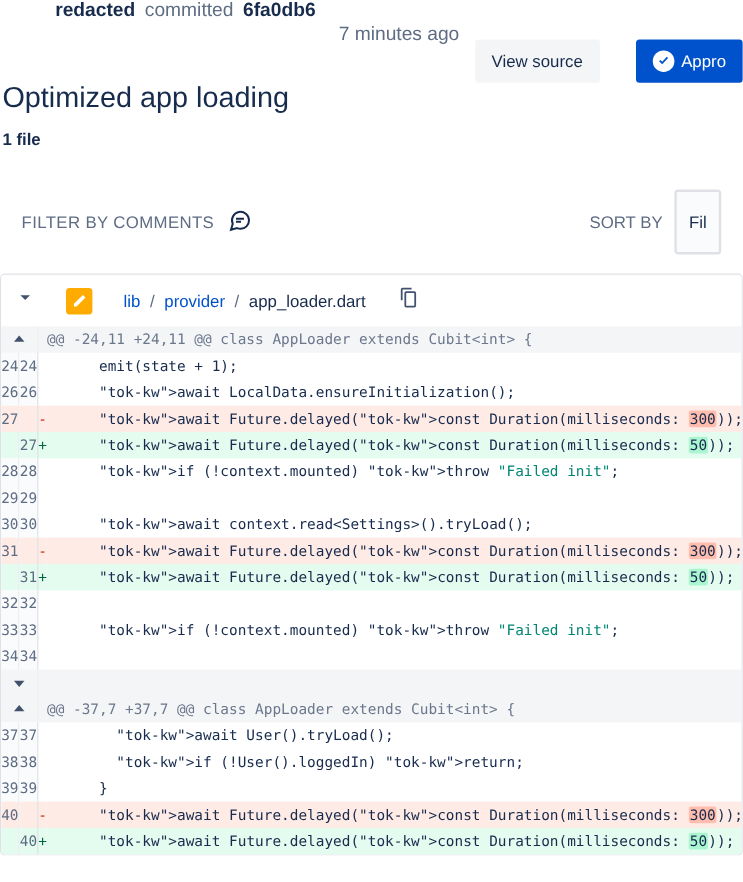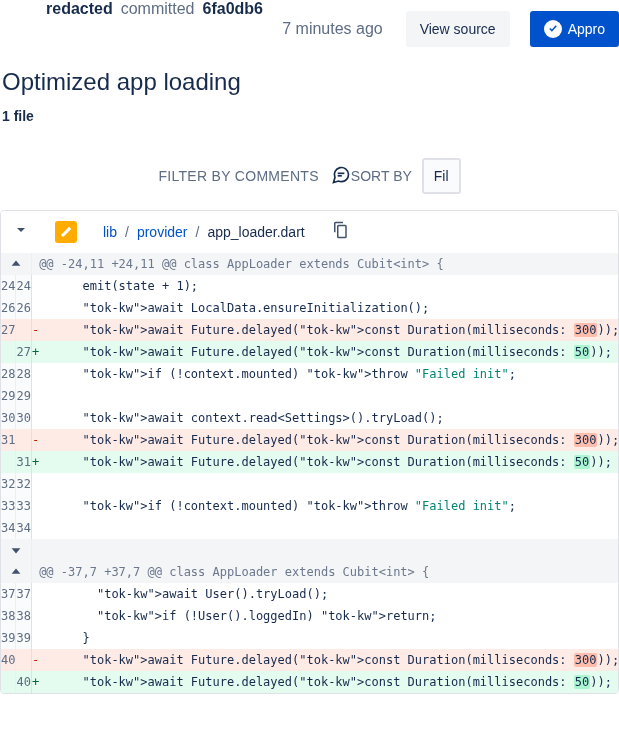--- a/index.html
+++ b/index.html
@@ -3,32 +3,32 @@
 <meta charset="utf-8">
 <style>
   * { box-sizing: border-box; margin: 0; padding: 0; }
   body { font-family: -apple-system, BlinkMacSystemFont, "Segoe UI", Helvetica, Arial, sans-serif; color: #172b4d; background: #fff; width: 619px; overflow: hidden; }
   .header { padding: 0 0 6px 2px; text-align: center; }
   .commit-line { display: flex; align-items: center; gap: 8px; padding-left: 44px; }
   .author { font-weight: 600; }
   .verb { color: #5e6c84; }
   .hash { font-weight: 700; color: #172b4d; }
   .time { color: #5e6c84; padding-left: 44px; margin-top: 2px; }
-  .actions { position: absolute; top: 11px; right: 0; display: flex; }
+  .actions { position: absolute; top: 33px; right: 0; display: flex; gap: 10px; }
   .btn { height: 36px; padding: 0 14px; border: none; background: #f4f5f7; color: #172b4d; font-weight: 500; font-size: 14px; border-radius: 3px; display: inline-flex; align-items: center; gap: 6px; cursor: pointer; }
   .btn.primary { background: #0052cc; color: #fff; margin-left: 20px; }
   .check { width: 18px; height: 18px; border-radius: 50%; background: #fff; display: inline-flex; align-items: center; justify-content: center; }
   .check svg { width: 12px; height: 12px; fill: #0052cc; }
   h1 { font-size: 24px; font-weight: 500; color: #172b4d; margin-top: 24px; margin-left: 2px; }
   .filecount { font-size: 14px; font-weight: 600; margin-top: 12px; margin-left: 2px; }
-  .toolbar { display: flex; align-items: center; justify-content: center; margin-top: 34px; padding: 0 18px; }
+  .toolbar { display: flex; align-items: center; justify-content: space-between; margin-top: 34px; padding: 0 18px; }
   .filter { display: flex; align-items: center; gap: 12px; color: #5e6c84; letter-spacing: 0.3px; font-size: 14px; }
   .comment-icon svg { width: 20px; height: 20px; }
   .sort { display: flex; align-items: center; gap: 10px; color: #5e6c84; font-size: 14px; }
-  .select { border: 2px solid #dfe1e6; border-radius: 3px; background: #fafbfc; height: 36px; padding: 0 10px; display: inline-flex; align-items: center; color: #172b4d; min-width: 30px; }
+  .select { border: 2px solid #dfe1e6; border-radius: 3px; background: #fafbfc; height: 54px; padding: 0 10px; display: inline-flex; align-items: center; color: #172b4d; min-width: 30px; }
   .filebox { border: 1px solid #dfe1e6; border-radius: 4px; margin-top: 16px; overflow: hidden; }
   .filehead { display: flex; align-items: center; gap: 26px; padding: 10px 12px; background: #fff; }
   .chev svg { width: 16px; height: 16px; fill: #42526e; }
   .pencil { width: 22px; height: 22px; background: #ffab00; border-radius: 3px; display:flex; align-items:center; justify-content:center; }
   .pencil svg { width: 14px; height: 14px; fill: #fff; }
   .path { display: flex; align-items: center; gap: 8px; font-size: 14px; }
   .path .seg { color: #0052cc; }
   .path .sep { color: #5e6c84; }
   .path .file { color: #172b4d; }
   .copy svg { width: 18px; height: 18px; fill: #42526e; }

